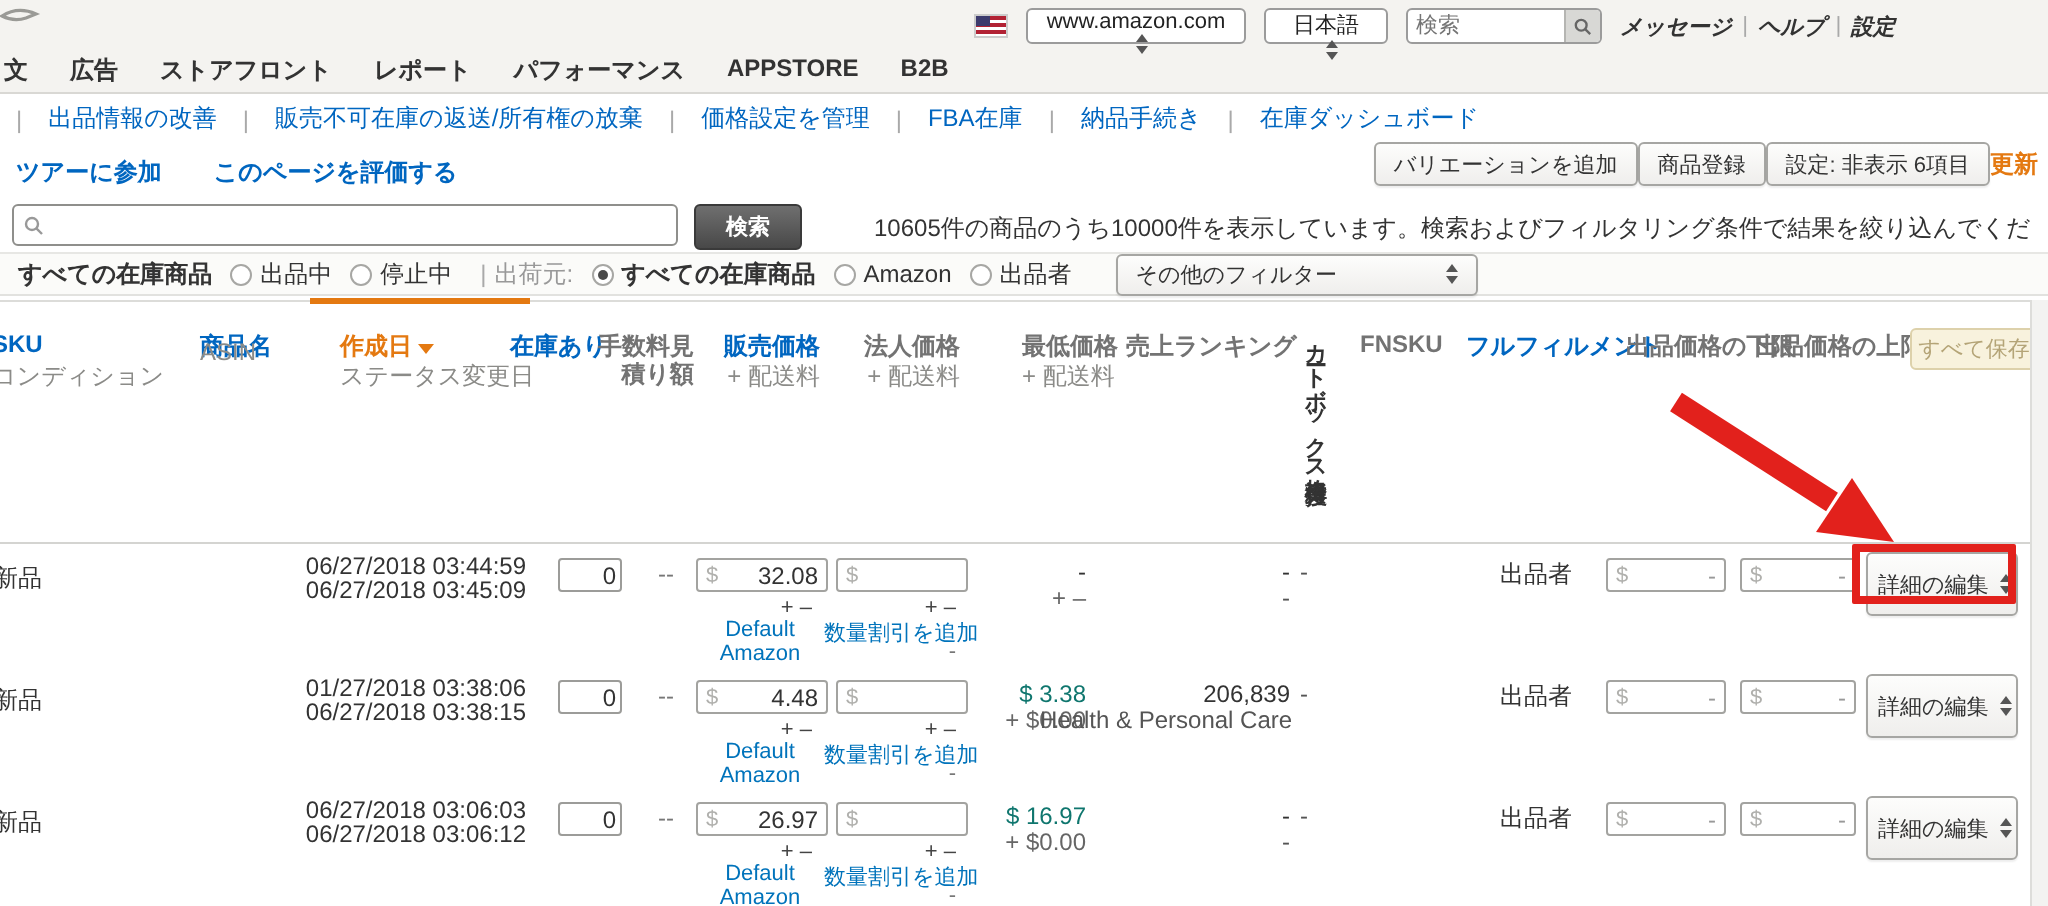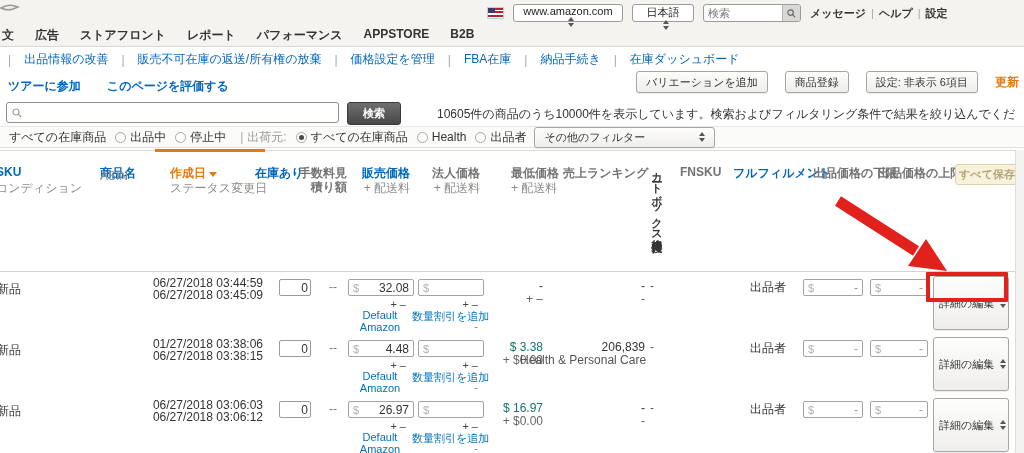--- a/index.html
+++ b/index.html
@@ -13,62 +13,62 @@
   .flag{width:15px;height:10px;position:relative;background:repeating-linear-gradient(#b22234 0 2px,#fff 2px 3.5px);border:1px solid #ccc;}
   .flag::after{content:"";position:absolute;left:0;top:0;width:7px;height:5px;background:#3c3b6e;}
   .select{display:flex;align-items:center;justify-content:space-between;background:#fff;border:1px solid #9b9b9b;border-radius:3px;height:16px;font-size:11px;padding:0 4px;color:#222;flex-direction:column;}
   .updown{display:inline-flex;flex-direction:column;gap:2px;margin-left:6px;}
   .updown i{display:block;width:0;height:0;border-left:3px solid transparent;border-right:3px solid transparent;}
   .updown .up{border-bottom:4px solid #555;}
   .updown .dn{border-top:4px solid #555;}
   .tb-search{display:flex;align-items:center;height:16px;border:1px solid #9b9b9b;border-radius:3px;background:#fff;overflow:hidden;width:96px;}
   .tb-search input{flex:1;border:0;outline:0;font-size:11px;padding:0 4px;min-width:0;font-family:inherit;color:#333;background:transparent;}
   .tb-search .mag-btn{width:17px;height:16px;background:#d8d8d5;border-left:1px solid #b5b5b2;display:flex;align-items:center;justify-content:center;}
-  .tb-links{display:flex;align-items:center;gap:5px;font-size:11px;font-weight:bold;color:#333;}
+  .tb-links{display:flex;align-items:center;gap:5px;font-size:11px;font-weight:bold;color:#333;font-style:italic;}
   .sep::before{content:"|";color:#a9a9a9;font-weight:normal;}
   .mainnav{position:absolute;left:2px;top:27px;display:flex;gap:21px;font-size:12px;font-weight:bold;color:#333;}
   .mainnav span{cursor:pointer;}
   .logo-partial{position:absolute;left:0;top:2px;}
 
   
   .subnav{position:absolute;left:8px;top:51px;display:flex;align-items:center;gap:13px;font-size:12px;color:#0066c0;}
   .subnav a{cursor:pointer;}
 
   
   .pagelinks{position:absolute;left:8px;top:78px;display:flex;gap:26px;font-size:12px;font-weight:bold;color:#0066c0;}
-  .pagebtns{position:absolute;right:5px;top:71px;display:flex;align-items:center;gap:17px;}
+  .pagebtns{position:absolute;right:5px;top:71px;display:flex;align-items:center;gap:0;}
   .btn{display:inline-flex;align-items:center;justify-content:center;background:linear-gradient(#fdfdfc,#efeeec);border:1px solid #a6a6a3;border-radius:3px;font-size:11px;color:#333;height:20px;padding:0 9px;box-shadow:0 1px 1px rgba(0,0,0,.07);cursor:pointer;white-space:nowrap;}
   .refresh{color:#e47911;font-size:12px;font-weight:bold;cursor:pointer;}
 
   
   .main-search{position:absolute;left:6px;top:102px;width:333px;height:21px;border:1px solid #8f8f8c;border-radius:3px;background:#fff;display:flex;align-items:center;padding:0 5px;box-sizing:border-box;}
   .main-search input{flex:1;border:0;outline:0;font-size:11px;margin-left:4px;font-family:inherit;color:#333;background:transparent;min-width:0;}
   .dark-btn{position:absolute;left:347px;top:102px;width:52px;height:21px;background:linear-gradient(#6f6f6f,#484848);border:1px solid #3a3a3a;border-radius:3px;color:#fff;font-size:11px;font-weight:bold;display:flex;align-items:center;justify-content:center;cursor:pointer;}
   .summary{position:absolute;left:437px;top:106px;font-size:12px;color:#333;}
 
   
   .filterbar{position:absolute;left:0;top:126px;width:1024px;height:22px;box-sizing:border-box;background:#fbfbf9;border-top:1px solid #e7e7e4;border-bottom:1px solid #e2e2df;display:flex;align-items:center;font-size:12px;color:#333;padding-left:5px;}
   .radio{width:11px;height:11px;border:1px solid #a7a7a4;border-radius:50%;background:#fff;display:inline-block;box-sizing:border-box;flex:none;}
   .radio.sel::after{content:"";display:block;width:5px;height:5px;border-radius:50%;background:#4a4a4a;margin:2px;}
   .f-gap{margin-left:9px;}
   .f-lab{margin-left:4px;cursor:pointer;}
-  .f-bold{font-weight:normal;}
+  .f-bold{font-weight:bold;}
   .f-dim{color:#999;}
-  .more-btn{margin-left:8px;height:19px;gap:48px;}
+  .more-btn{margin-left:22px;height:19px;gap:48px;}
 
   
   .thead{position:absolute;left:0;top:150px;width:1024px;height:122px;background:#fff;border-top:1px solid #dcdcd9;border-bottom:1px solid #d4d4d1;box-sizing:border-box;}
   .sortbar{position:absolute;left:155px;top:-2px;width:110px;height:3px;background:#e47911;}
   .h1{position:absolute;font-size:12px;font-weight:bold;color:#737373;white-space:nowrap;}
   .h1.bl{color:#0066c0;cursor:pointer;}
   .h1.or{color:#e47911;cursor:pointer;}
   .h2{position:absolute;font-size:12px;color:#8b8b88;white-space:nowrap;}
   .tri-dn{display:inline-block;width:0;height:0;border-left:4px solid transparent;border-right:4px solid transparent;border-top:5px solid #e47911;margin-left:3px;}
   .vhead{position:absolute;left:649px;top:14px;width:15px;height:104px;overflow:hidden;font-size:11px;font-weight:bold;color:#333;writing-mode:vertical-rl;text-orientation:upright;line-height:15px;letter-spacing:-1px;}
-  .saveall{position:absolute;left:955px;top:13px;width:62px;height:19px;background:#f8f2dd;border:1px solid #ddd1ab;border-radius:3px;color:#b4a477;font-size:11px;display:flex;align-items:center;justify-content:center;cursor:default;font-weight:bold;}
+  .saveall{position:absolute;left:955px;top:13px;width:62px;height:19px;background:#f8f2dd;border:1px solid #ddd1ab;border-radius:3px;color:#b4a477;font-size:11px;display:flex;align-items:center;justify-content:center;cursor:default;}
 
   
   .row{position:absolute;left:0;width:1016px;height:61px;background:#fff;}
   .row + .row{border-top:0;}
   .rowline{position:absolute;left:0;width:1016px;height:0;border-top:1px solid #ececea;}
   .cond{position:absolute;left:-3px;top:9px;font-size:12px;}
   .dates{position:absolute;left:150px;top:5px;width:113px;text-align:right;font-size:12px;line-height:12px;color:#333;}
   .qty{position:absolute;left:279px;top:7px;width:26px;height:15px;border:1px solid #9c9c99;border-radius:2px;font-size:12px;text-align:right;padding:0 2px;font-family:inherit;color:#333;}
   .fee{position:absolute;left:329px;top:8px;width:14px;font-size:12px;color:#777;}
   .money{position:absolute;display:flex;align-items:center;background:#fff;border:1px solid #a3a3a0;border-radius:2px;height:15px;font-size:12px;padding:0 4px;}
@@ -86,21 +86,21 @@
   .biz-dash{position:absolute;left:418px;top:48px;width:60px;text-align:right;font-size:11px;color:#777;}
   .low1{position:absolute;left:483px;top:7px;width:60px;text-align:right;font-size:12px;color:#333;}
   .low1.bl{color:#0f766e;cursor:pointer;}
   .low2{position:absolute;left:478px;top:20px;width:65px;text-align:right;font-size:12px;color:#666;}
   .rank1{position:absolute;left:563px;top:7px;width:82px;text-align:right;font-size:12px;color:#333;}
   .rank2{position:absolute;left:520px;top:20px;width:125px;text-align:right;font-size:12px;color:#555;white-space:nowrap;}
   .bb{position:absolute;left:650px;top:7px;font-size:12px;color:#555;}
   .ful{position:absolute;left:750px;top:7px;font-size:12px;}
   .min-box{left:803px;top:7px;width:50px;}
   .max-box{left:870px;top:7px;width:48px;}
-  .edit-btn{position:absolute;left:933px;top:4px;width:64px;height:20px;padding:16px 5px;justify-content:space-between;font-size:11px;}
+  .edit-btn{position:absolute;left:933px;top:4px;width:64px;height:20px;padding:5px 5px;justify-content:space-between;font-size:11px;}
   .red-rect{position:absolute;left:926px;top:0px;width:74px;height:22px;border:4px solid #e2211c;border-radius:1px;pointer-events:none;}
   .scrollstrip{position:absolute;right:0;top:150px;width:8px;height:303px;background:#f3f3f1;border-left:1px solid #ddddda;}
   .bottomline{position:absolute;left:0;top:450px;width:1016px;border-top:1px solid #e3e3e0;height:3px;background:#fbfbf9;}
   .arrow-overlay{position:absolute;left:0;top:0;width:1024px;height:453px;pointer-events:none;}
   a{text-decoration:none;}
 </style>
 </head>
 <body>
 
 <div class="page">
@@ -192,21 +192,21 @@
     <span class="f-lab f-bold">すべての在庫商品</span>
     <span class="radio f-gap"></span>
     <span class="f-lab">出品中</span>
     <span class="radio f-gap"></span>
     <span class="f-lab">停止中</span>
     <span class="sep" style="margin-left:14px"></span>
     <span class="f-lab f-dim">出荷元:</span>
     <span class="radio sel f-gap"></span>
     <span class="f-lab f-bold">すべての在庫商品</span>
     <span class="radio f-gap"></span>
-    <span class="f-lab">Health</span>
+    <span class="f-lab">Amazon</span>
     <span class="radio f-gap"></span>
     <span class="f-lab">出品者</span>
     <span class="btn more-btn">
       <span>その他のフィルター</span>
       <span class="updown">
           <i class="up"></i>
           <i class="dn"></i>
         </span>
     </span>
   </div>

